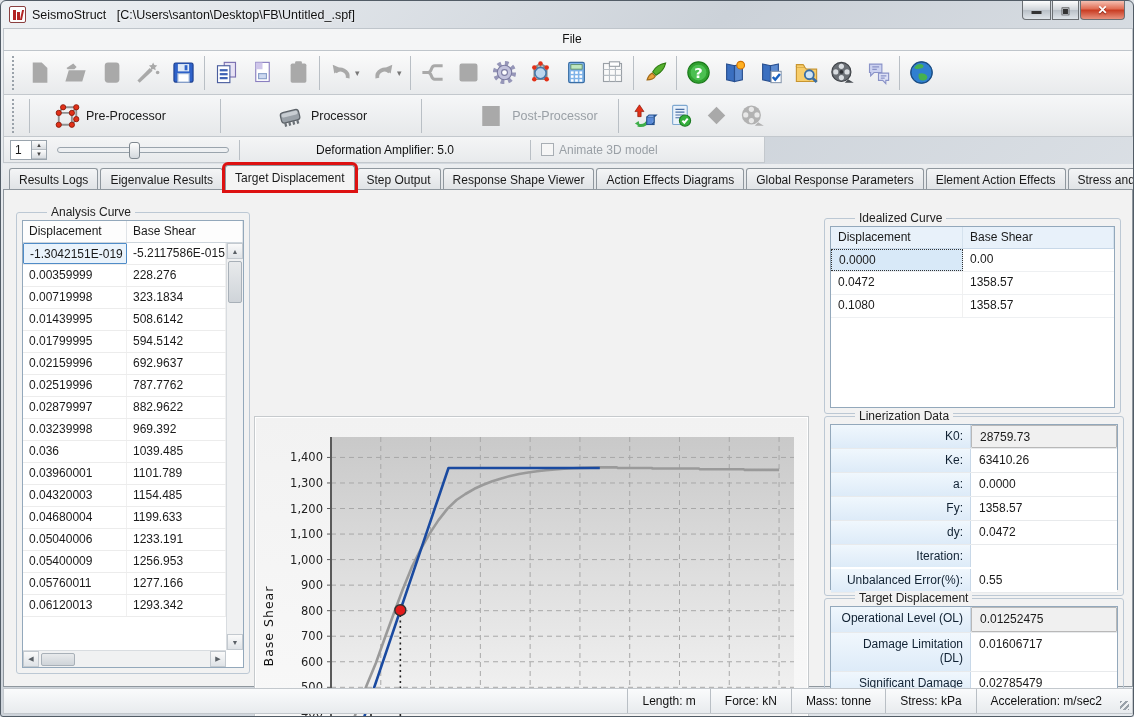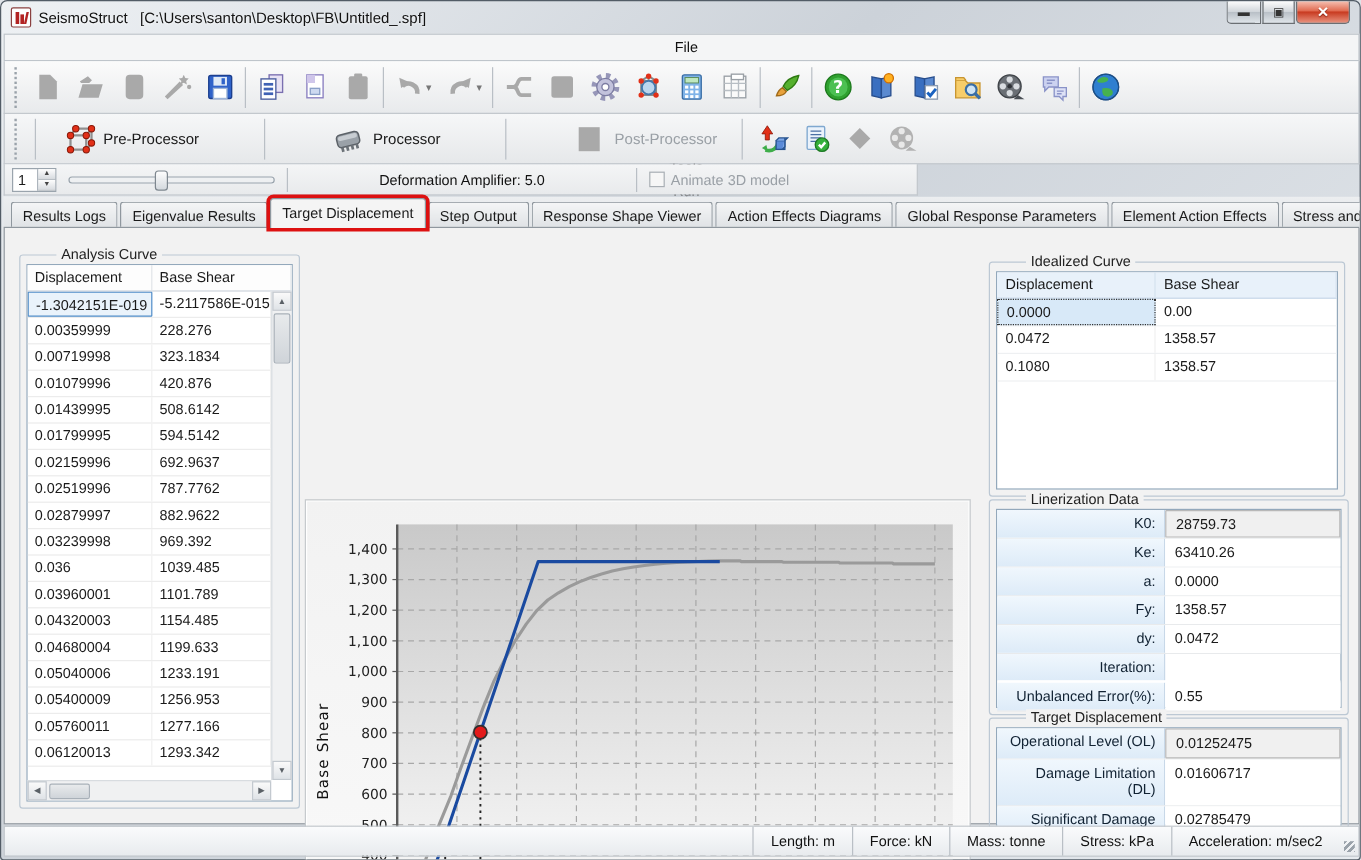--- a/index.html
+++ b/index.html
@@ -436,24 +436,20 @@
               <div class="c0">-1.3042151E-019</div>
               <div class="c1">-5.2117586E-015</div>
             </div>
             <div class="arow">
               <div class="c0">0.00359999</div>
               <div class="c1">228.276</div>
             </div>
             <div class="arow">
               <div class="c0">0.00719998</div>
               <div class="c1">323.1834</div>
-            </div>
-            <div class="arow">
-              <div class="c0">0.01079996</div>
-              <div class="c1">420.876</div>
             </div>
             <div class="arow">
               <div class="c0">0.01439995</div>
               <div class="c1">508.6142</div>
             </div>
             <div class="arow">
               <div class="c0">0.01799995</div>
               <div class="c1">594.5142</div>
             </div>
             <div class="arow">

